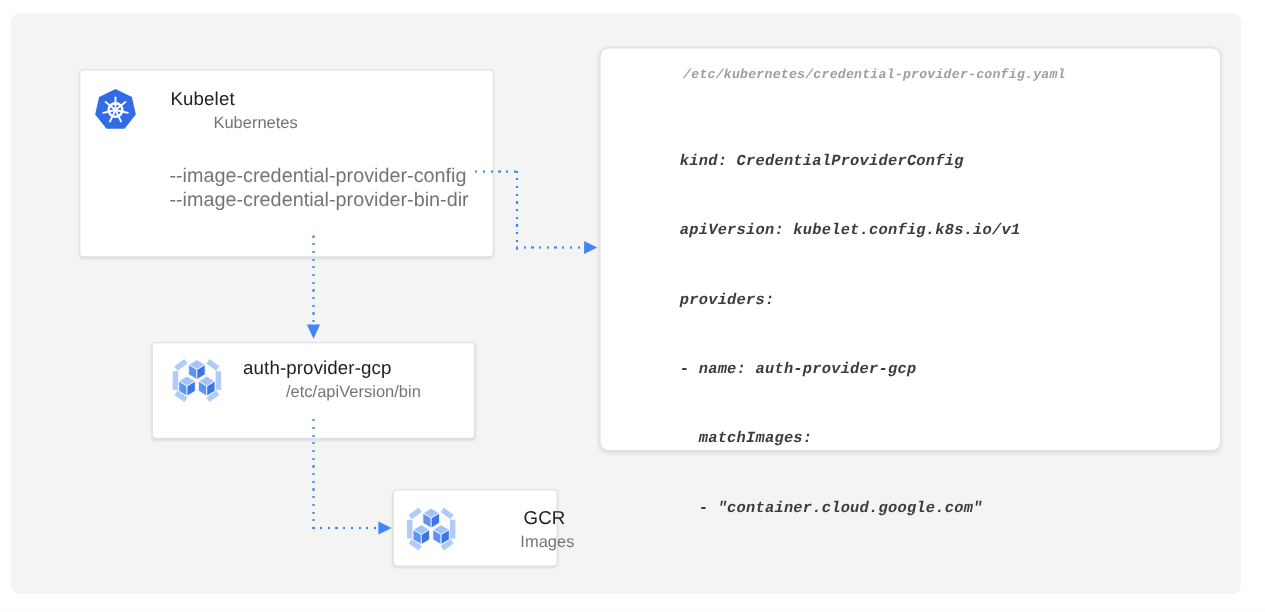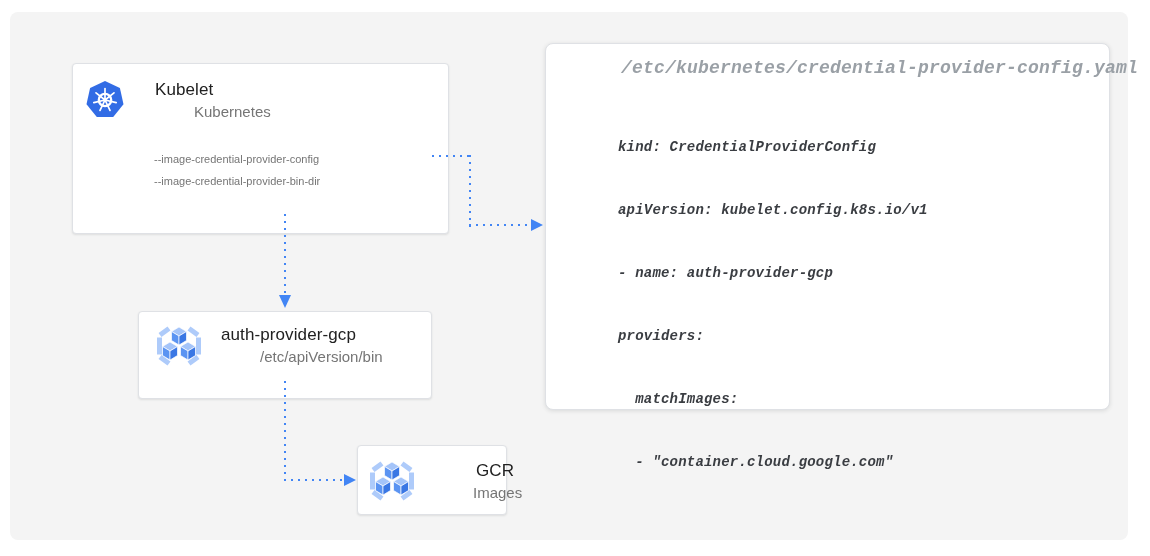--- a/index.html
+++ b/index.html
@@ -50,41 +50,41 @@
   .node-subtitle{
     position:absolute;
     font-size:15px;color:var(--muted-text);
     white-space:nowrap;
     margin-left:39px;
   }
   .kubelet-title{left:82px;top:16px;}
   .kubelet-subtitle{left:82px;top:39px;}
   .kubelet-flags{
     position:absolute;left:81px;top:84px;
-    font-size:11px;color:var(--muted-text);
+    font-size:18px;color:var(--muted-text);
     line-height:22px;white-space:nowrap;
   }
   .auth-title{left:82px;top:13px;}
   .auth-subtitle{left:82px;top:36px;}
   .gcr-title{left:76px;top:15px;margin-left:42px;}
   .gcr-subtitle{left:76px;top:38px;}
 
   .code-panel{
     position:absolute;left:545px;top:43px;
     width:565px;height:367px;
     background:#ffffff;
     border:1px solid var(--card-border);
     border-radius:8px;
     box-shadow:0 1px 4px rgba(60,64,67,.14);
   }
   .code-filename{
     position:absolute;left:75px;top:14px;
     font-family:"Liberation Mono", monospace;
     font-style:italic;font-weight:bold;
-    font-size:18px;line-height:21px;
+    font-size:12px;line-height:21px;
     color:var(--filename-text);
     white-space:pre;letter-spacing:.2px;
   }
   .code-block{
     position:absolute;left:72px;top:51px;
     font-family:"Liberation Mono", monospace;
     font-style:italic;font-weight:bold;
     font-size:14px;line-height:21px;
     color:var(--code-text);
     white-space:pre;letter-spacing:.2px;
@@ -206,22 +206,22 @@
     </svg>
     <div class="node-title gcr-title">GCR</div>
     <div class="node-subtitle gcr-subtitle">Images</div>
   </div>
 
   <div class="code-panel">
     <div class="code-filename">/etc/kubernetes/credential-provider-config.yaml</div>
     <div class="code-block">
       <div>kind: CredentialProviderConfig</div>
       <div>apiVersion: kubelet.config.k8s.io/v1</div>
+      <div>providers:</div>
       <div>- name: auth-provider-gcp</div>
-      <div>providers:</div>
       <div>  matchImages:</div>
       <div>  - "container.cloud.google.com"</div>
       
       
       
       
       
       
       
     </div>

